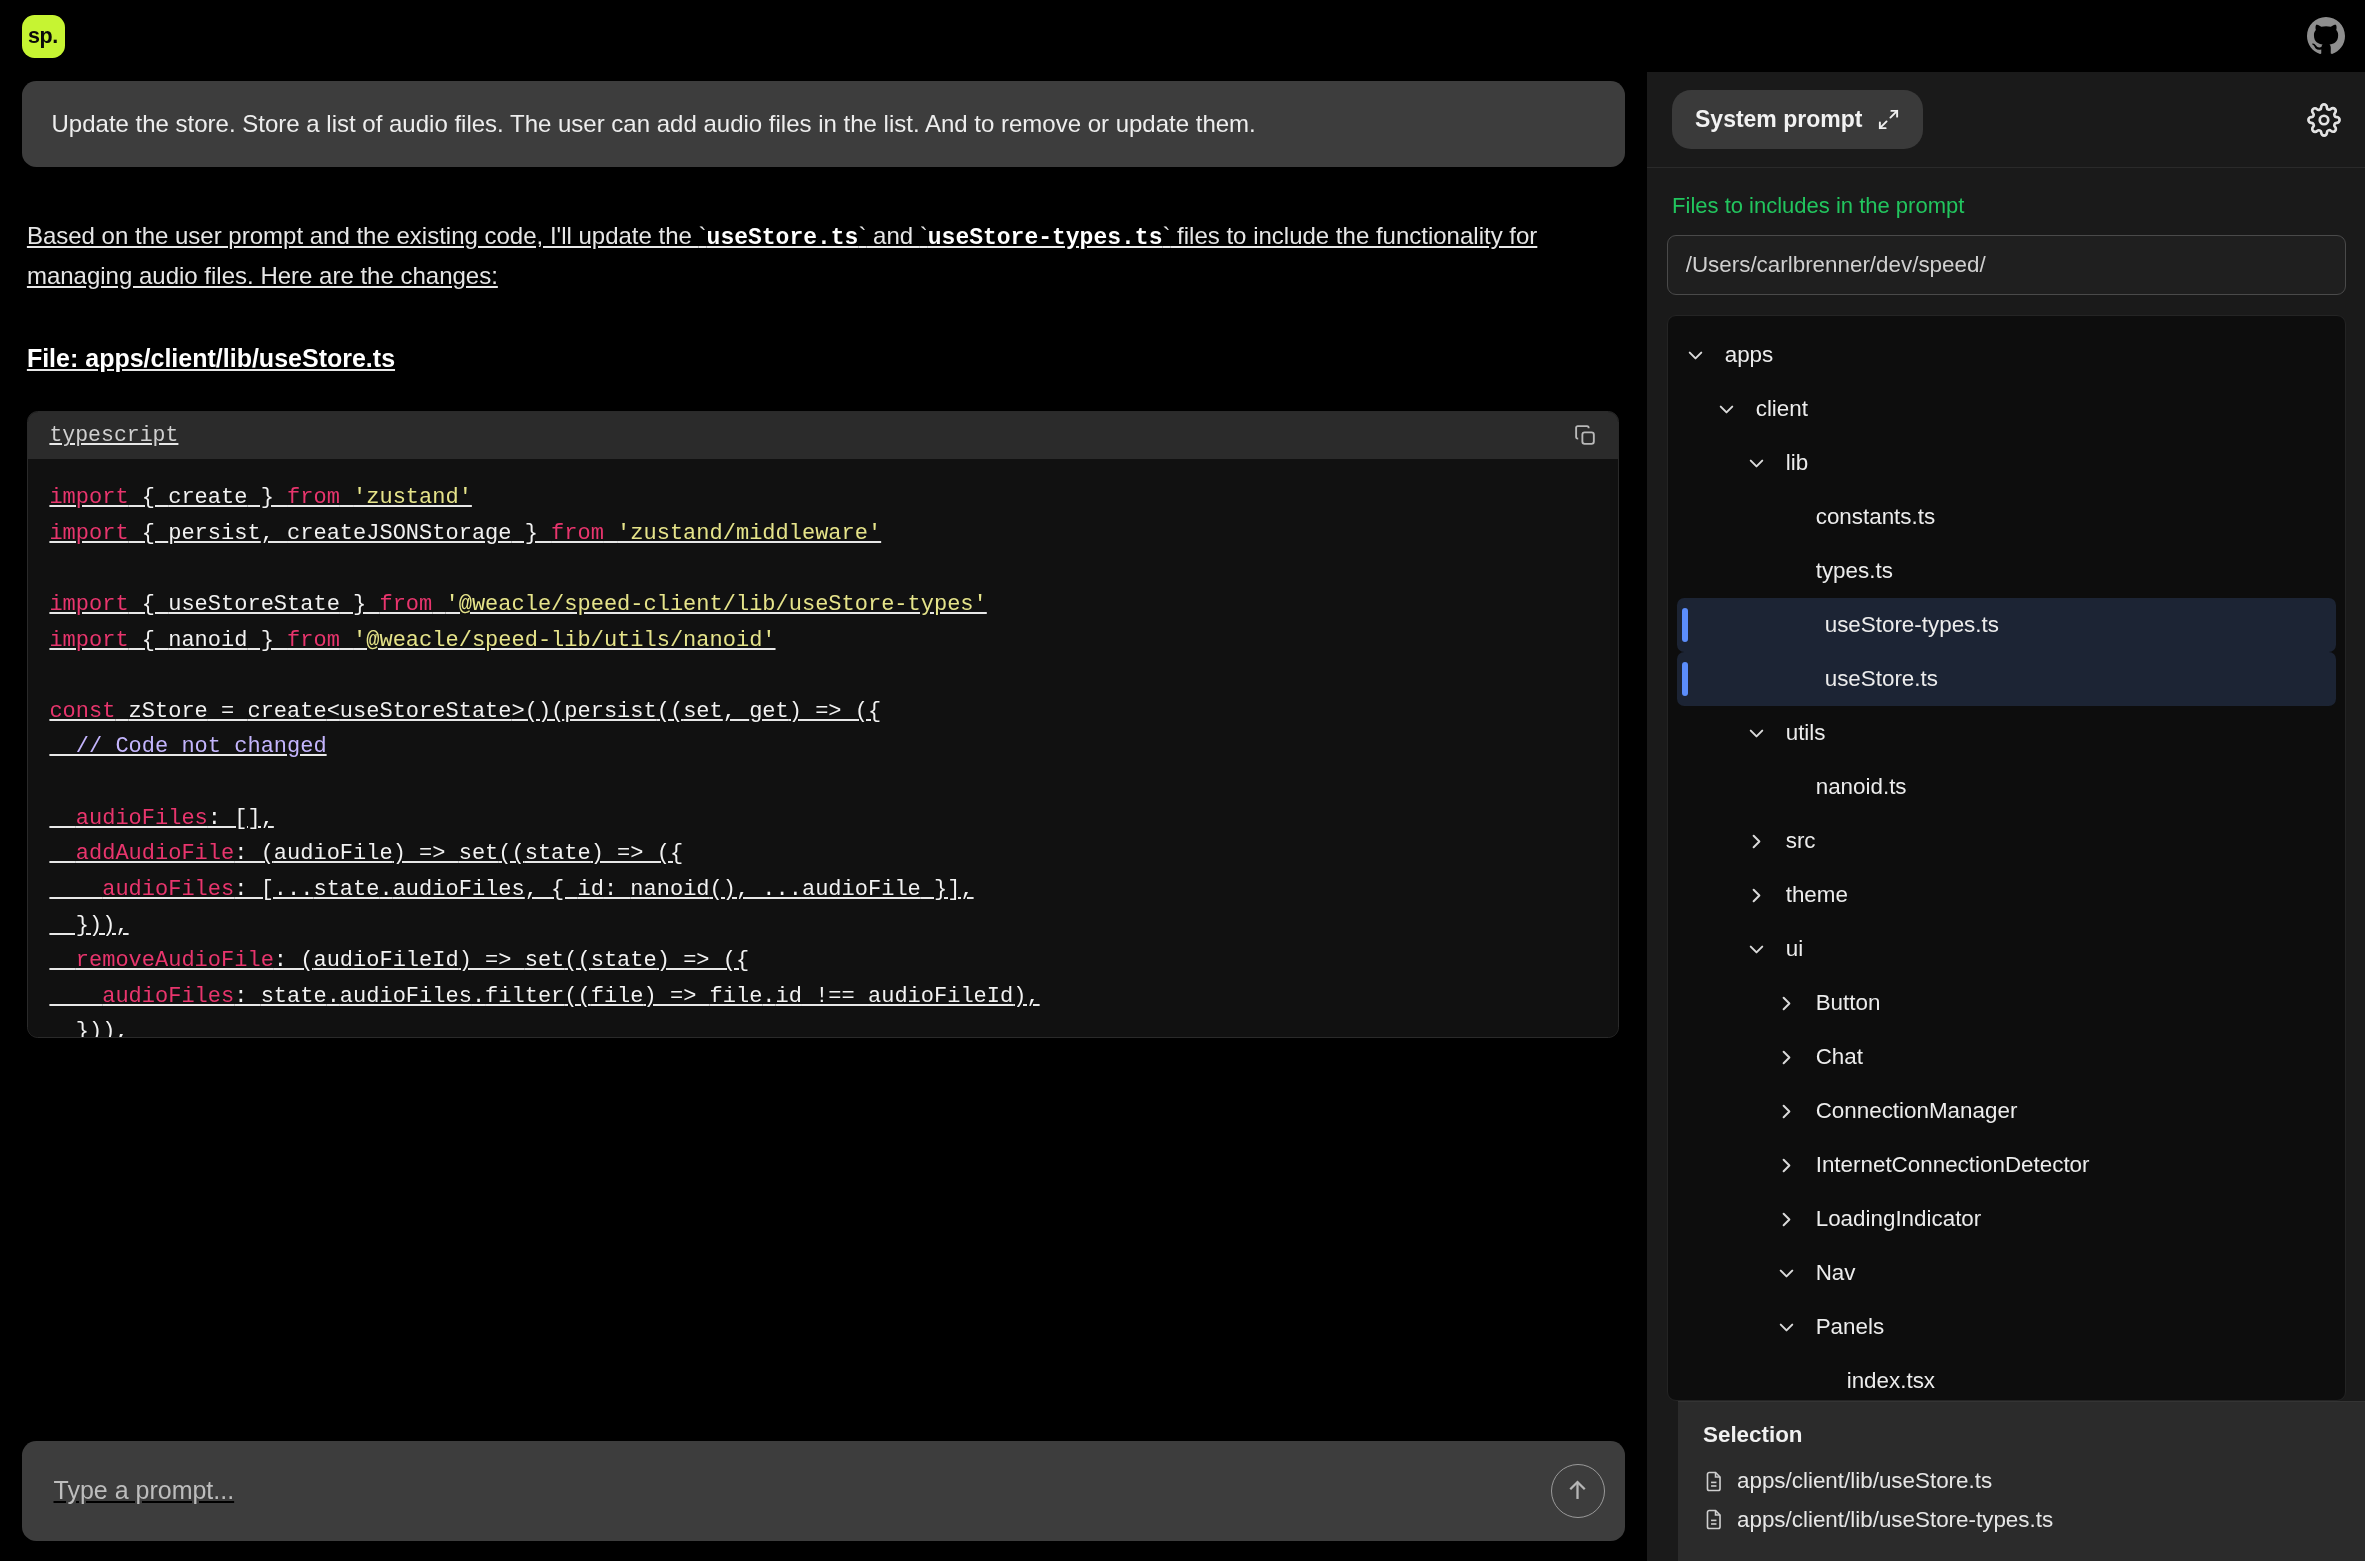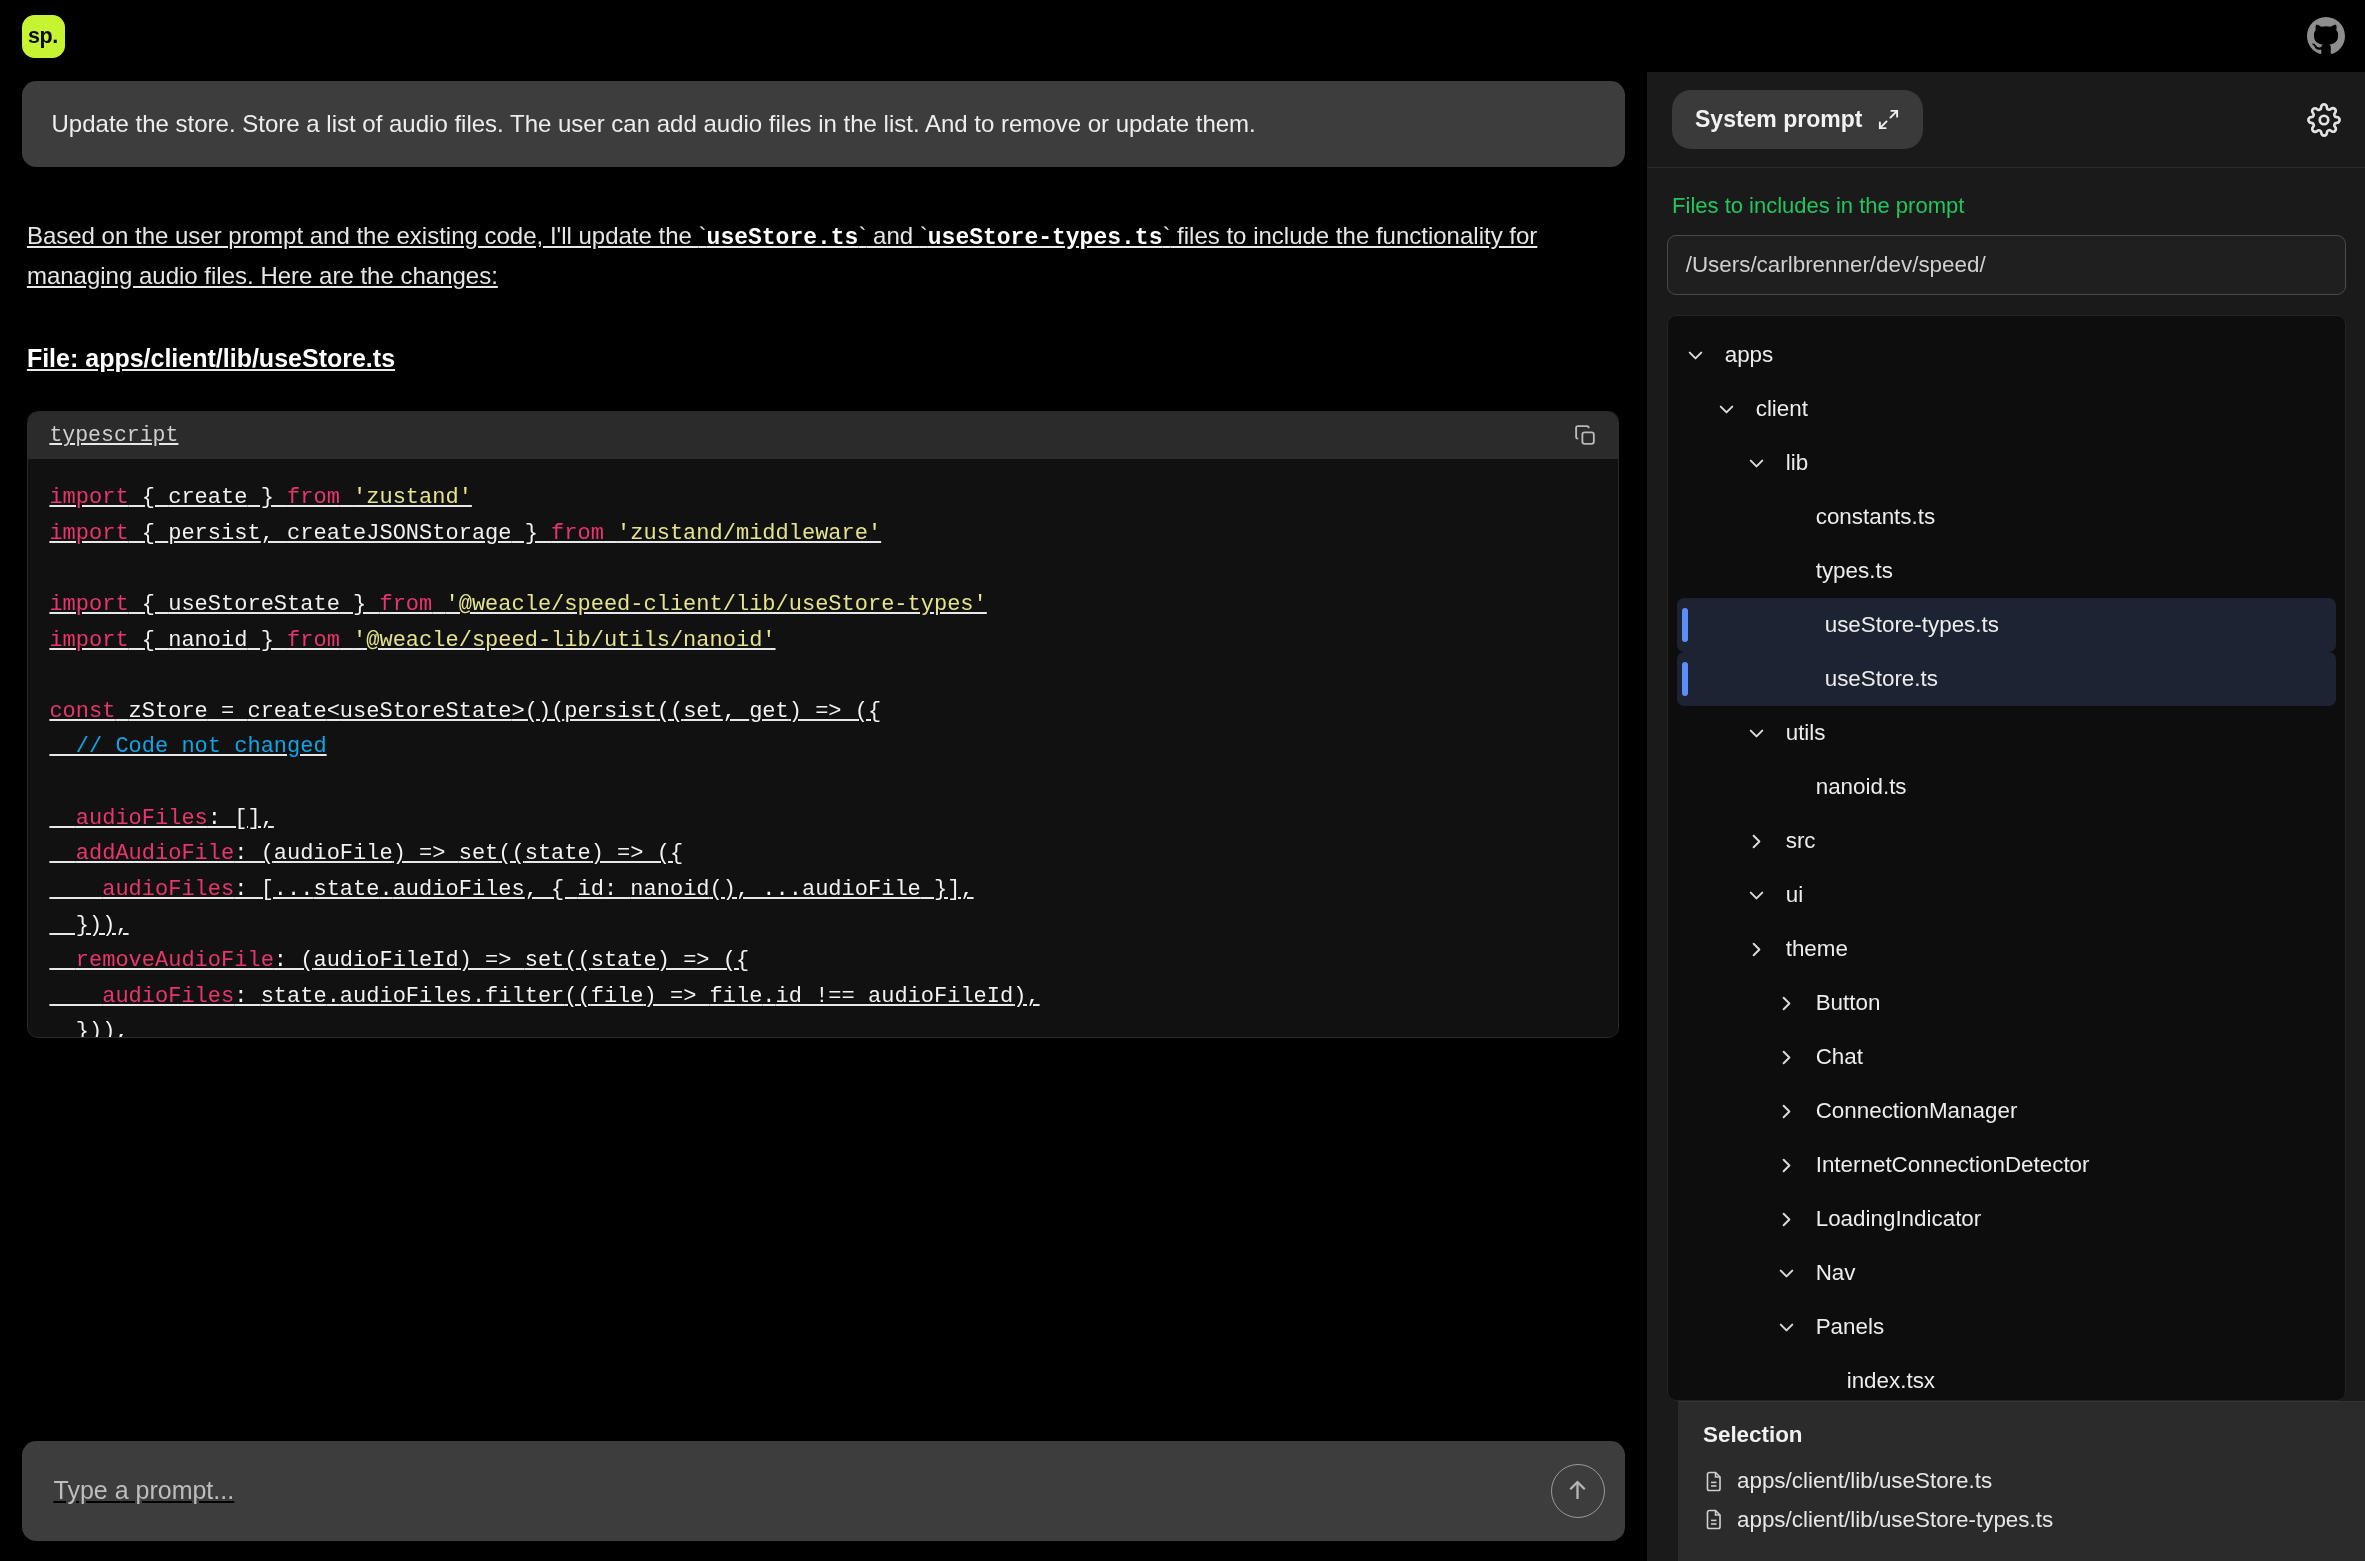--- a/index.html
+++ b/index.html
@@ -84,21 +84,21 @@
   pre.code {
     font-family: "Liberation Mono", monospace;
     font-size: 22px;
     line-height: 1.62;
     color: #f2f2f2;
     white-space: pre;
     overflow: hidden;
   }
   .k  { color: #e8356d; }   
   .s  { color: #e6e48a; }   
-  .c  { color: #0ea5e9; }   
+  .c  { color: #c4b5fd; }   
   .p  { color: #e8356d; }   
   .t  { color: #f2f2f2; }   
 
   
   .promptbar-wrap { flex: 0 0 auto; padding: 12.5px 0 21.5px 0; }
   .promptbar {
     position: relative;
     background: #3d3d3d;
     border-radius: 14.3px;
     height: 100px;
@@ -345,29 +345,29 @@
               <span class="tree-label">nanoid.ts</span>
             </div>
             <div class="tree-row" style="padding-left: 77px;">
               <span class="chev"><svg viewBox="0 0 24 24" fill="none" stroke="currentColor" stroke-width="2.1" stroke-linecap="round" stroke-linejoin="round" width="23" height="23">
                   <path d="M9 6l6 6-6 6"></path>
                 </svg></span>
               <span class="tree-label">src</span>
             </div>
             <div class="tree-row" style="padding-left: 77px;">
               <span class="chev"><svg viewBox="0 0 24 24" fill="none" stroke="currentColor" stroke-width="2.1" stroke-linecap="round" stroke-linejoin="round" width="23" height="23">
+                  <path d="M9 6l6 6-6 6"></path>
+                </svg></span>
+              <span class="tree-label">theme</span>
+            </div>
+            <div class="tree-row" style="padding-left: 77px;">
+              <span class="chev"><svg viewBox="0 0 24 24" fill="none" stroke="currentColor" stroke-width="2.1" stroke-linecap="round" stroke-linejoin="round" width="23" height="23">
                   <path d="M6 9l6 6 6-6"></path>
                 </svg></span>
               <span class="tree-label">ui</span>
-            </div>
-            <div class="tree-row" style="padding-left: 77px;">
-              <span class="chev"><svg viewBox="0 0 24 24" fill="none" stroke="currentColor" stroke-width="2.1" stroke-linecap="round" stroke-linejoin="round" width="23" height="23">
-                  <path d="M9 6l6 6-6 6"></path>
-                </svg></span>
-              <span class="tree-label">theme</span>
             </div>
             <div class="tree-row" style="padding-left: 107px;">
               <span class="chev"><svg viewBox="0 0 24 24" fill="none" stroke="currentColor" stroke-width="2.1" stroke-linecap="round" stroke-linejoin="round" width="23" height="23">
                   <path d="M9 6l6 6-6 6"></path>
                 </svg></span>
               <span class="tree-label">Button</span>
             </div>
             <div class="tree-row" style="padding-left: 107px;">
               <span class="chev"><svg viewBox="0 0 24 24" fill="none" stroke="currentColor" stroke-width="2.1" stroke-linecap="round" stroke-linejoin="round" width="23" height="23">
                   <path d="M9 6l6 6-6 6"></path>

